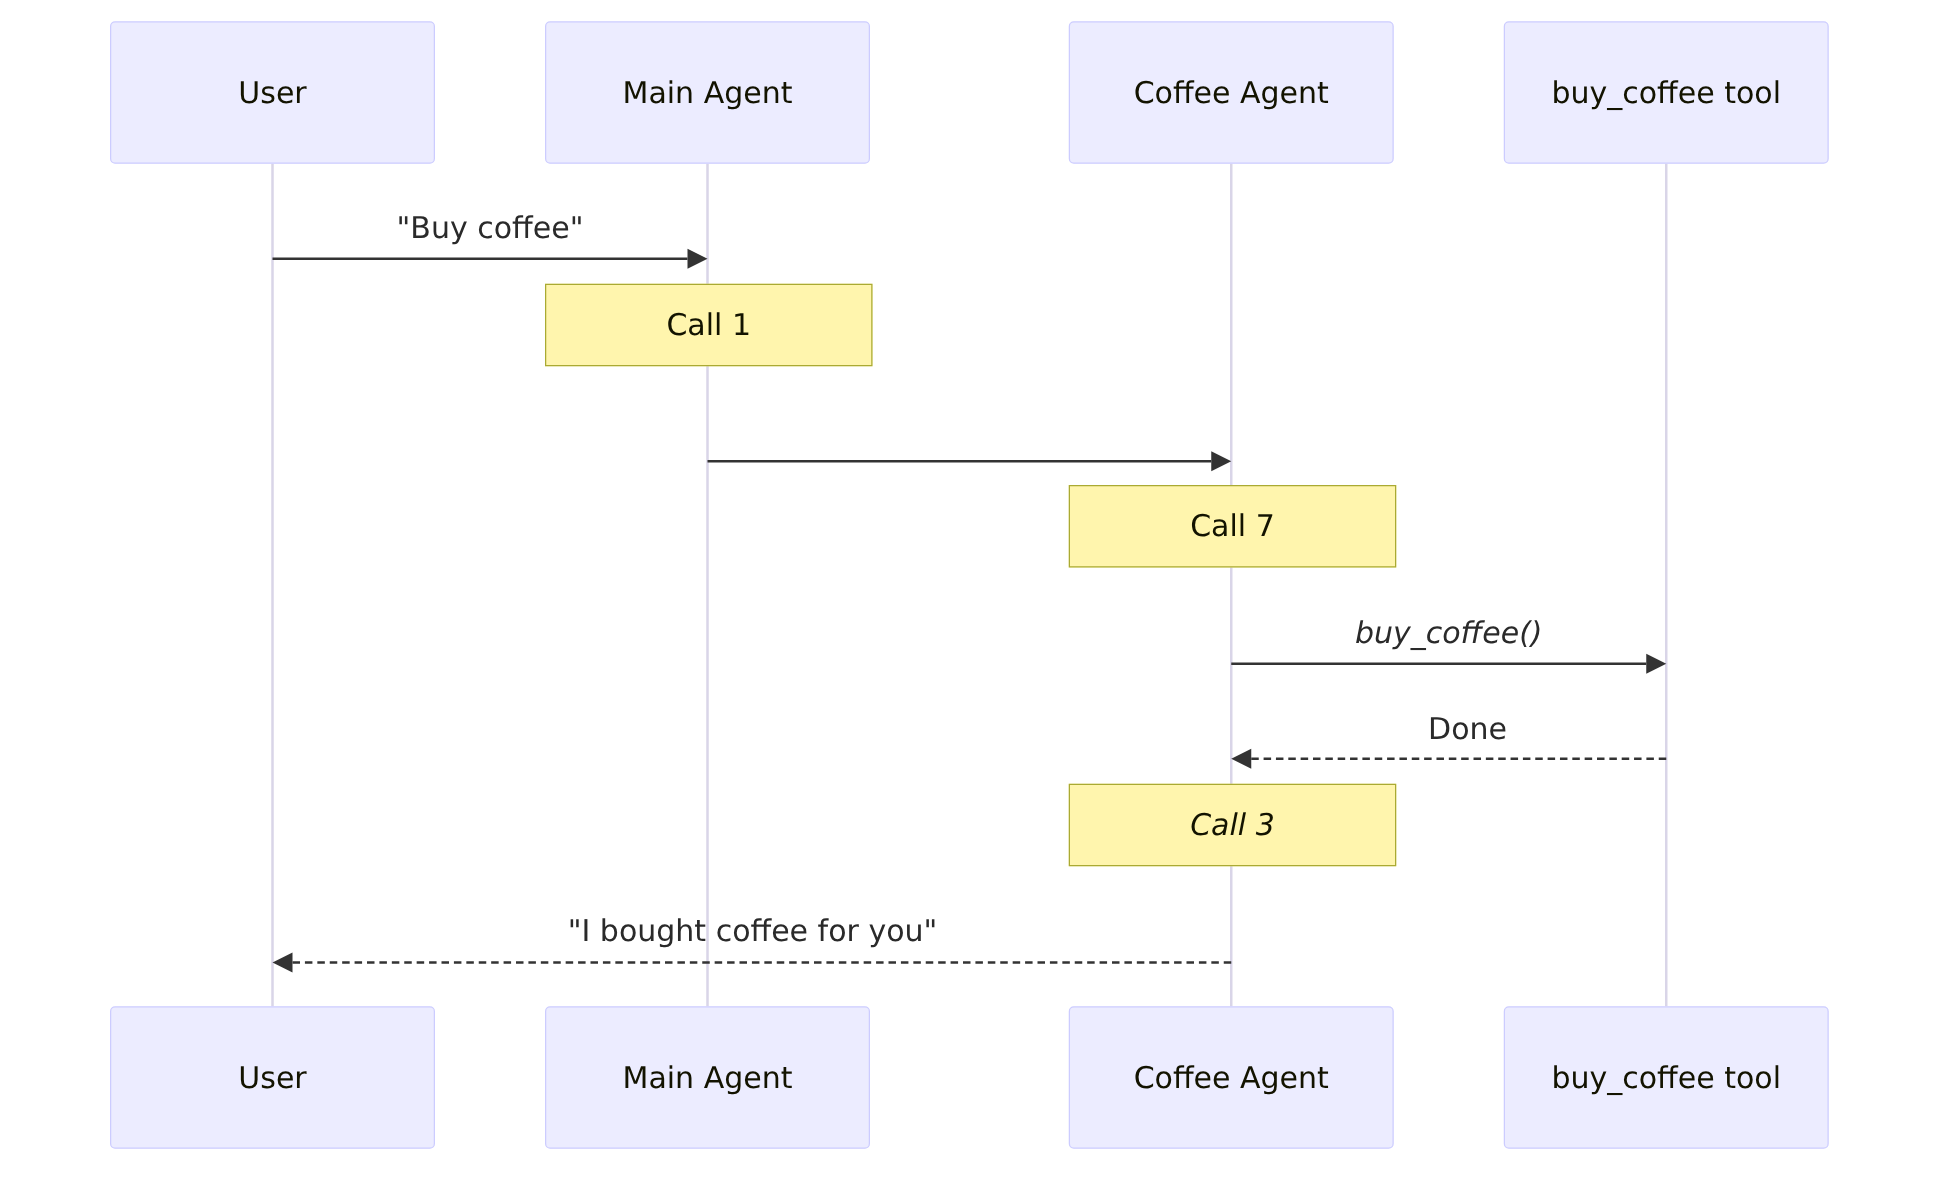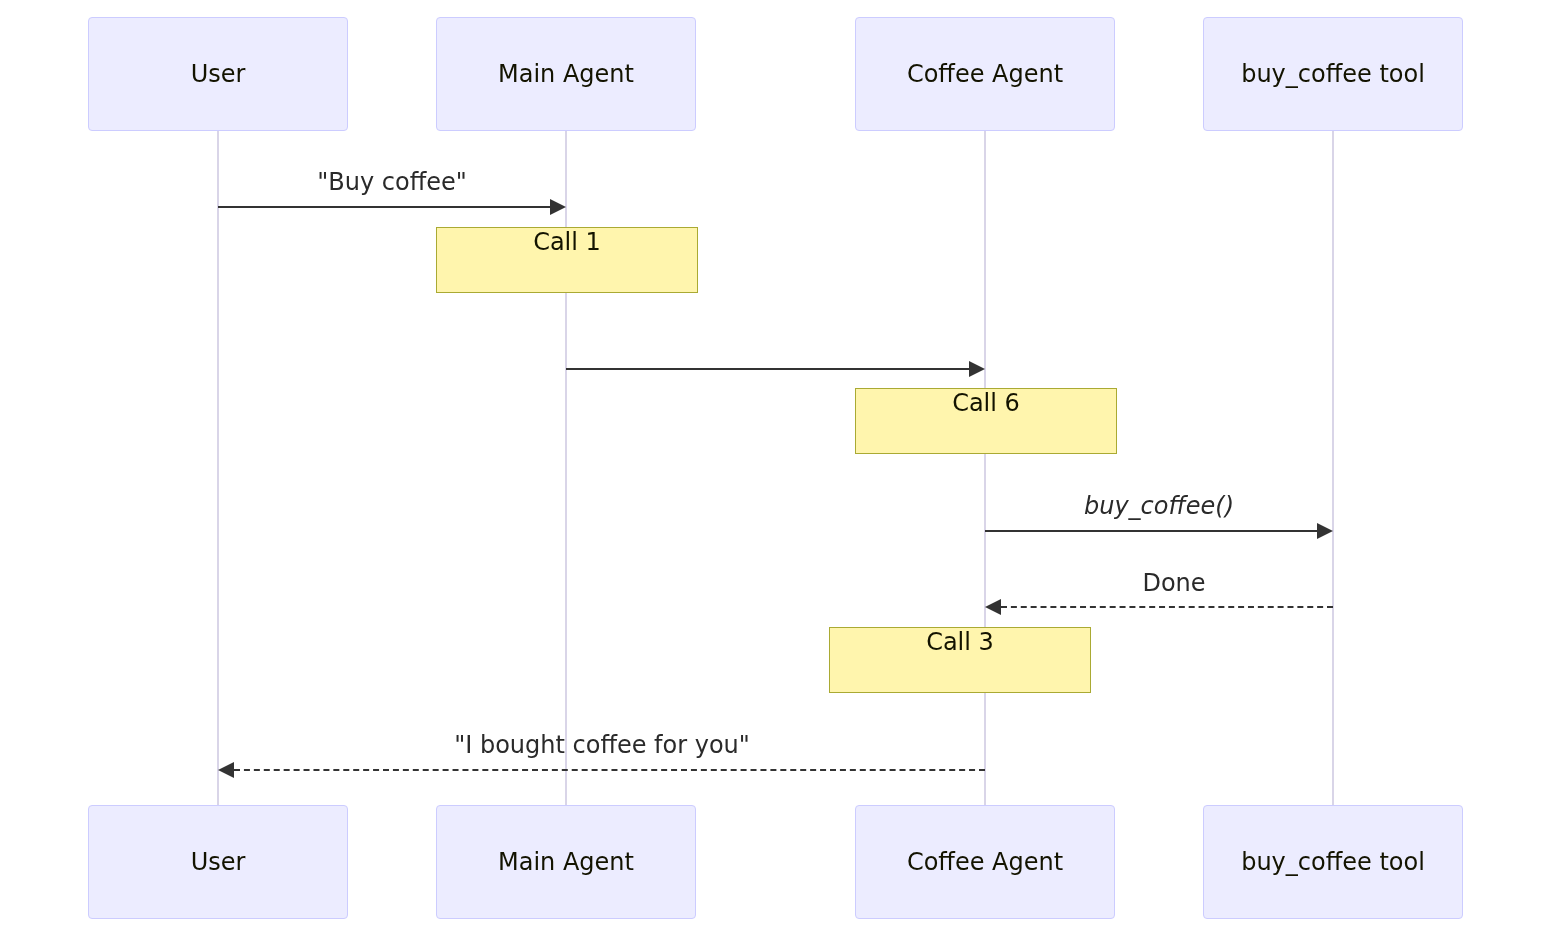--- a/index.html
+++ b/index.html
@@ -36,20 +36,21 @@
     width: 2px;
     background: #d9d5e8;
   }
   .note {
     position: absolute;
     width: 260px;
     height: 64px;
     background: #FFF5AD;
     border: 1px solid #AAAA33;
     display: flex;
+    align-items: center;
     justify-content: center;
     font-size: 24px;
     color: #131300;
   }
   .msg-label {
     position: absolute;
     font-size: 24px;
     color: #2a2a2a;
     transform: translateX(-50%);
     white-space: nowrap;
@@ -100,32 +101,32 @@
   <div class="arrowhead right" style="left:550px; top:199px;"></div>
 
   <div class="note" style="left:436px; top:227px;">
     <span>Call 1</span>
   </div>
 
   <div class="arrow-line" style="left:566px; top:368px; width:403px;"></div>
   <div class="arrowhead right" style="left:969px; top:361px;"></div>
 
   <div class="note" style="left:855px; top:388px;">
-    <span>Call 6</span>
+    <span>Call 7</span>
   </div>
 
   <div class="msg-label" style="left:1159px; top:492px;font-style:italic;">buy_coffee()</div>
   <div class="arrow-line" style="left:985px; top:530px; width:332px;"></div>
   <div class="arrowhead right" style="left:1317px; top:523px;"></div>
 
   <div class="msg-label" style="left:1174px; top:569px;">Done</div>
   <div class="arrow-line dashed" style="left:1001px; top:606px; width:332px;"></div>
   <div class="arrowhead left" style="left:985px; top:599px;"></div>
 
-  <div class="note" style="left:829px; top:627px;">
+  <div class="note" style="left:855px; top:627px;font-style:italic;">
     <span>Call 3</span>
   </div>
 
   <div class="msg-label" style="left:602px; top:731px;">"I bought coffee for you"</div>
   <div class="arrow-line dashed" style="left:234px; top:769px; width:751px;"></div>
   <div class="arrowhead left" style="left:218px; top:762px;"></div>
 
   <div class="participant" style="left:88px; top:805px;">
     <span>User</span>
   </div>

